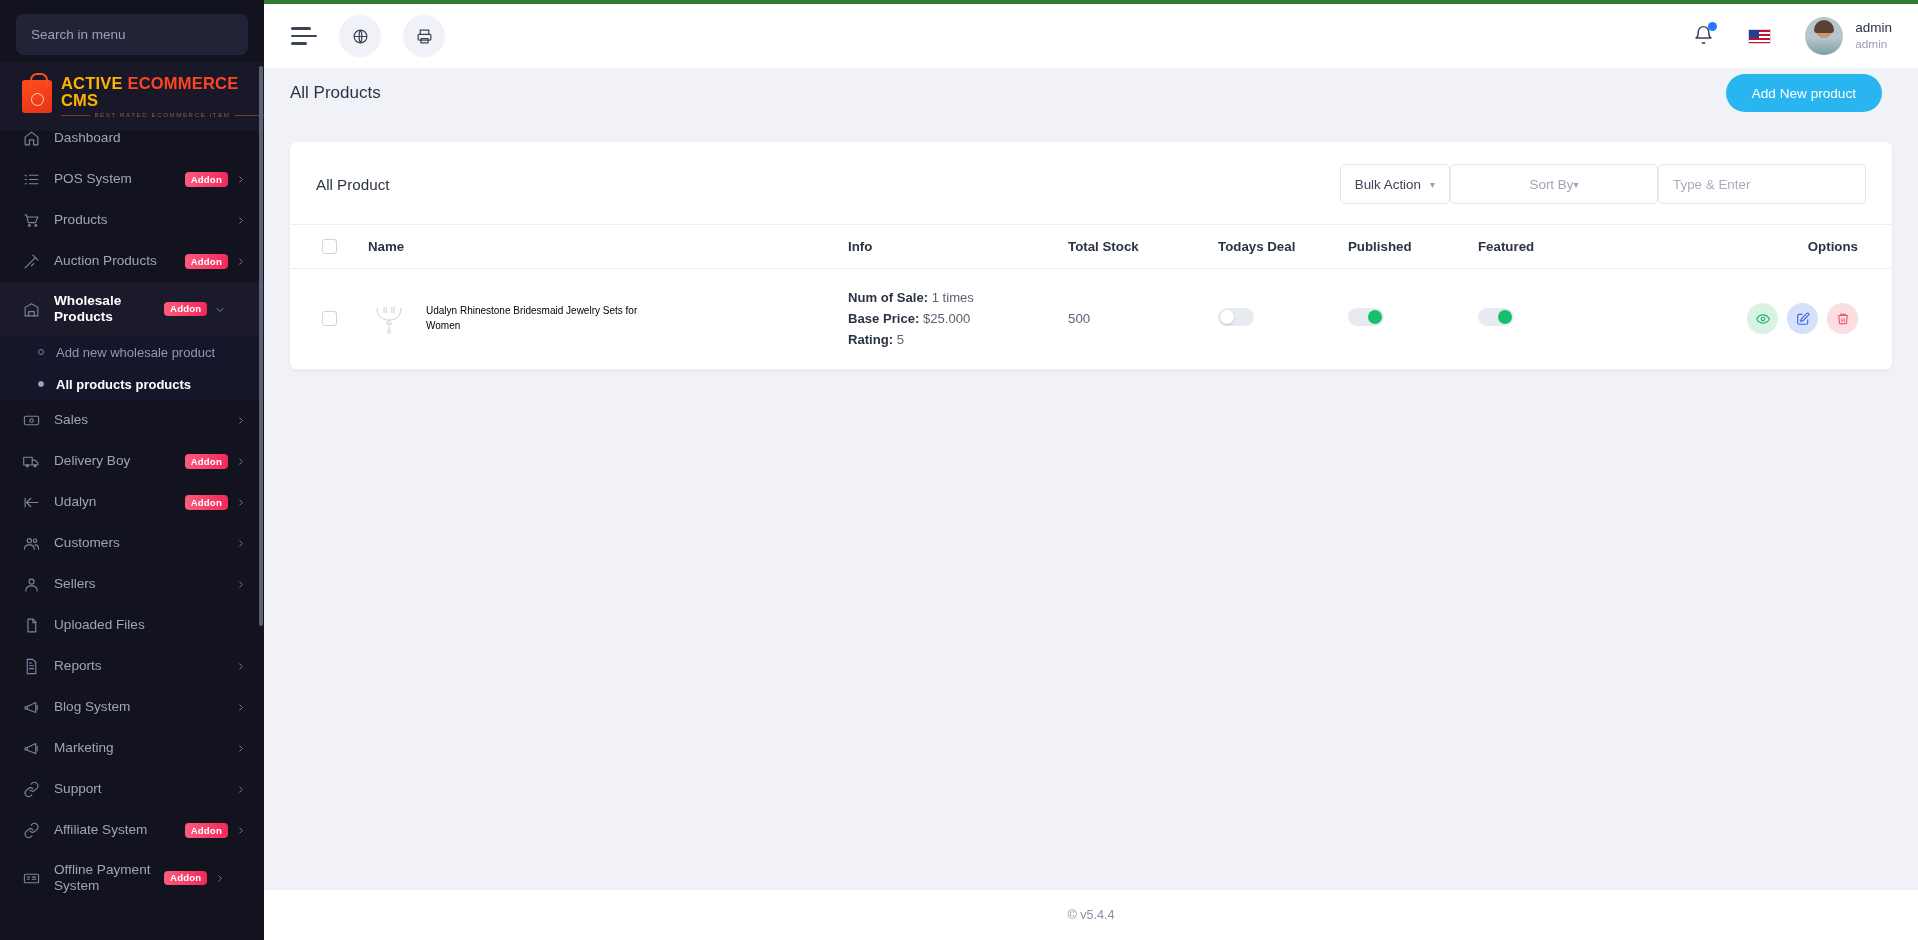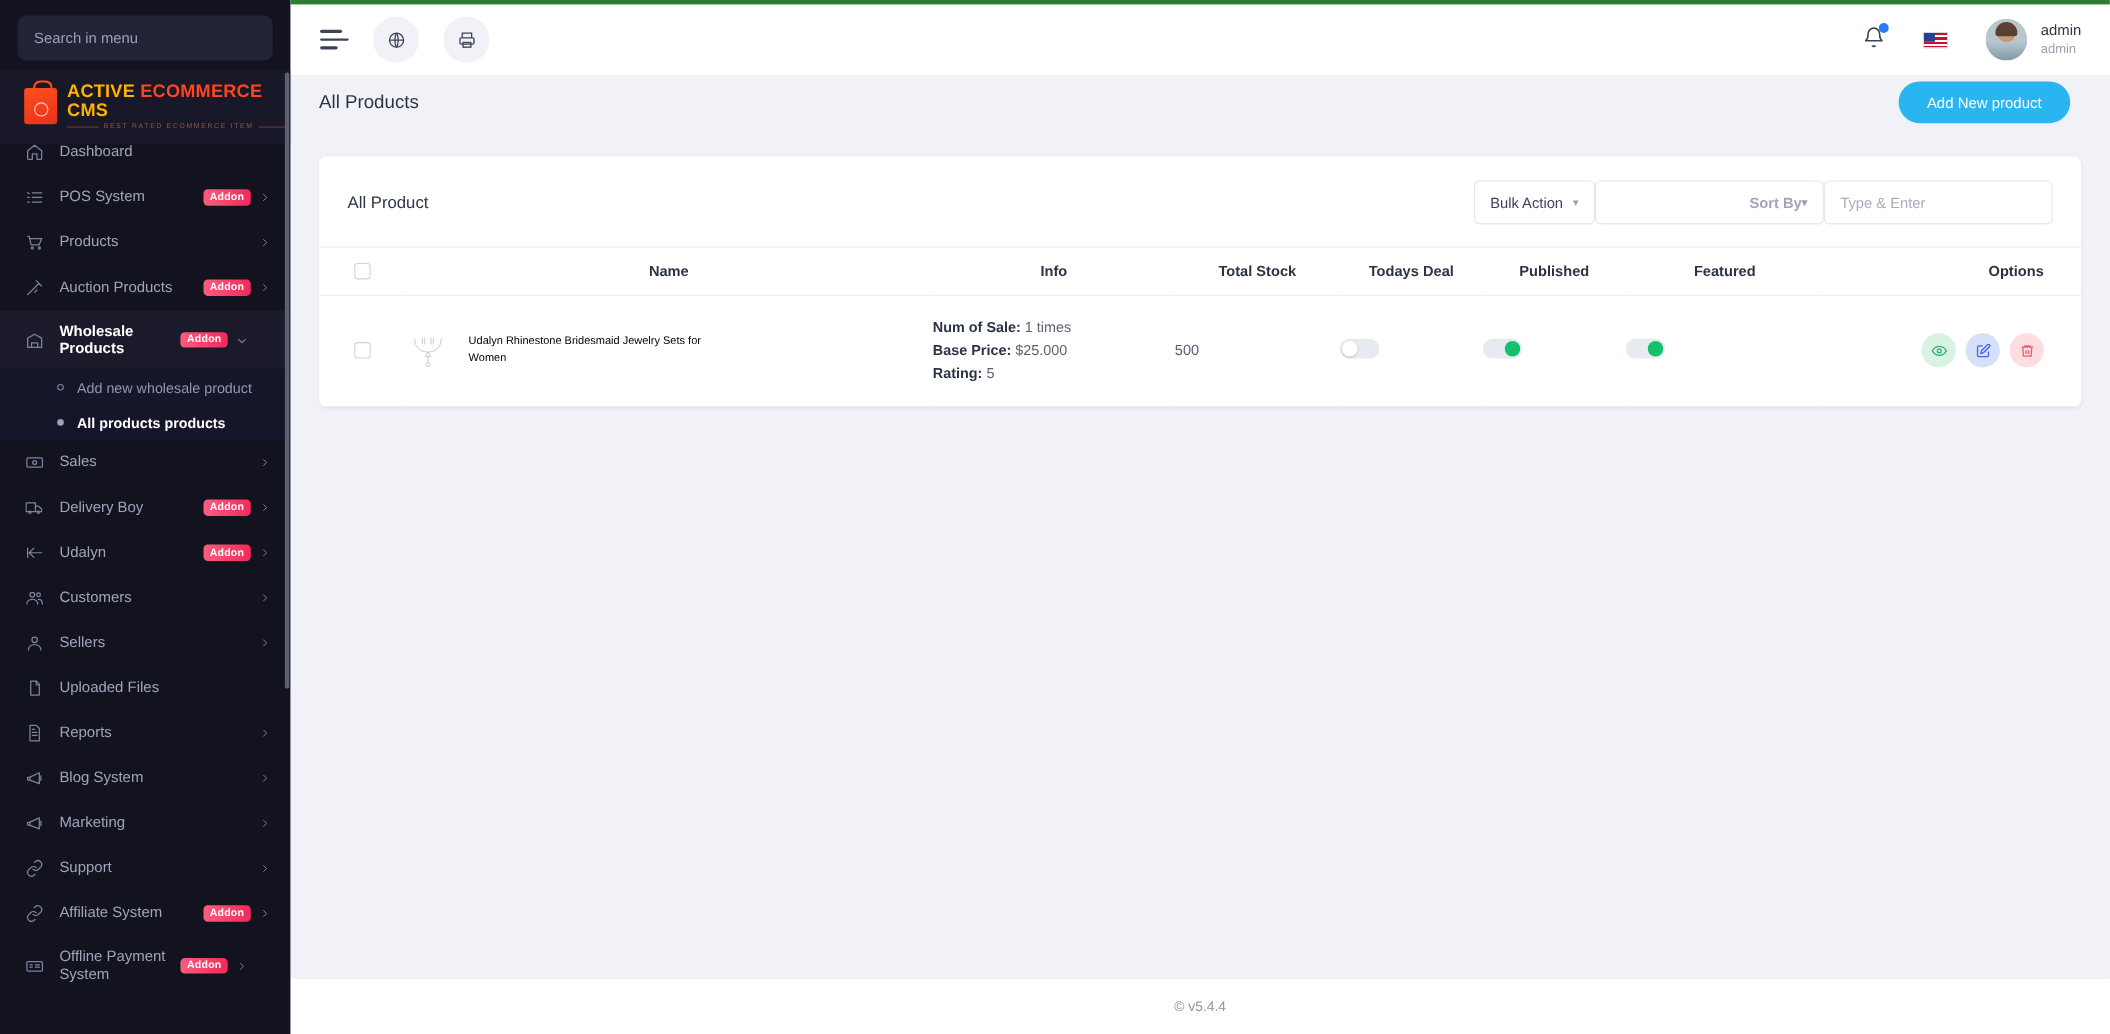--- a/index.html
+++ b/index.html
@@ -88,21 +88,21 @@
     background: linear-gradient(90deg,#fc5c7d,#f2295b);
     color: #fff; font-size: 9.6px; font-weight: 700;
     border-radius: 4px; padding: 2.5px 6px; margin-right: 8px;
     line-height: 1; letter-spacing: .2px;
   }
   .chev { width: 10px; color: #7d83a0; flex: none; display: flex; }
 
   .sub-list { background: #16162a; }
   .sub-item {
     display: flex; align-items: center; height: 32px;
-    padding-left: 52px; color: #9097ae; font-size: 13px; cursor: pointer;
+    padding-left: 38px; color: #9097ae; font-size: 13px; cursor: pointer;
   }
   .sub-item .dot {
     width: 6px; height: 6px; border-radius: 50%;
     border: 1px solid #7d83a0; margin-right: 12px; flex: none;
   }
   .sub-item.active { color: #ffffff; font-weight: 600; }
   .sub-item.active .dot { background: #9aa0c0; border-color: #9aa0c0; }
 
   #sidebar-scrollbar {
     position: absolute; left: 259px; top: 66px;
@@ -184,30 +184,30 @@
     display: flex; align-items: center; padding: 22px 26px 20px 26px;
   }
   #card-title { font-size: 15.2px; color: #2b3445; }
   #card-controls { margin-left: auto; display: flex; }
   .ctl {
     height: 40px; border: 1px solid #e3e6ee; border-radius: 5px;
     display: flex; align-items: center; padding: 0 14px;
     font-size: 13.4px; color: #3c4257; background: #fff; cursor: pointer;
   }
   #bulk-action { gap: 9px; }
-  #sort-by { width: 208px; color: #a0a6b8; justify-content: flex-end; font-weight: bold; }
+  #sort-by { width: 208px; color: #a0a6b8; justify-content: center; }
   #search-box {
     width: 208px; color: #a7adbd; cursor: text;
   }
   .caret { color: #9aa1b2; font-size: 10px; }
 
   table { width: 100%; border-collapse: collapse; }
   thead th {
     font-size: 13.3px; color: #2b3445; font-weight: 700;
-    text-align: center; padding: 14px 0 14px 0;
+    text-align: left; padding: 14px 0 14px 0;
     border-bottom: 1px solid #eceef4; border-top: 1px solid #eceef4;
   }
   tbody td {
     padding: 18px 0; vertical-align: middle; font-size: 13.3px; color: #5a6274;
     border-bottom: 1px solid #eceef4;
   }
   .col-chk   { width: 78px; padding-left: 32px !important; }
   .col-name  { width: 480px; }
   .col-info  { width: 220px; }
   .col-stock { width: 150px; }

